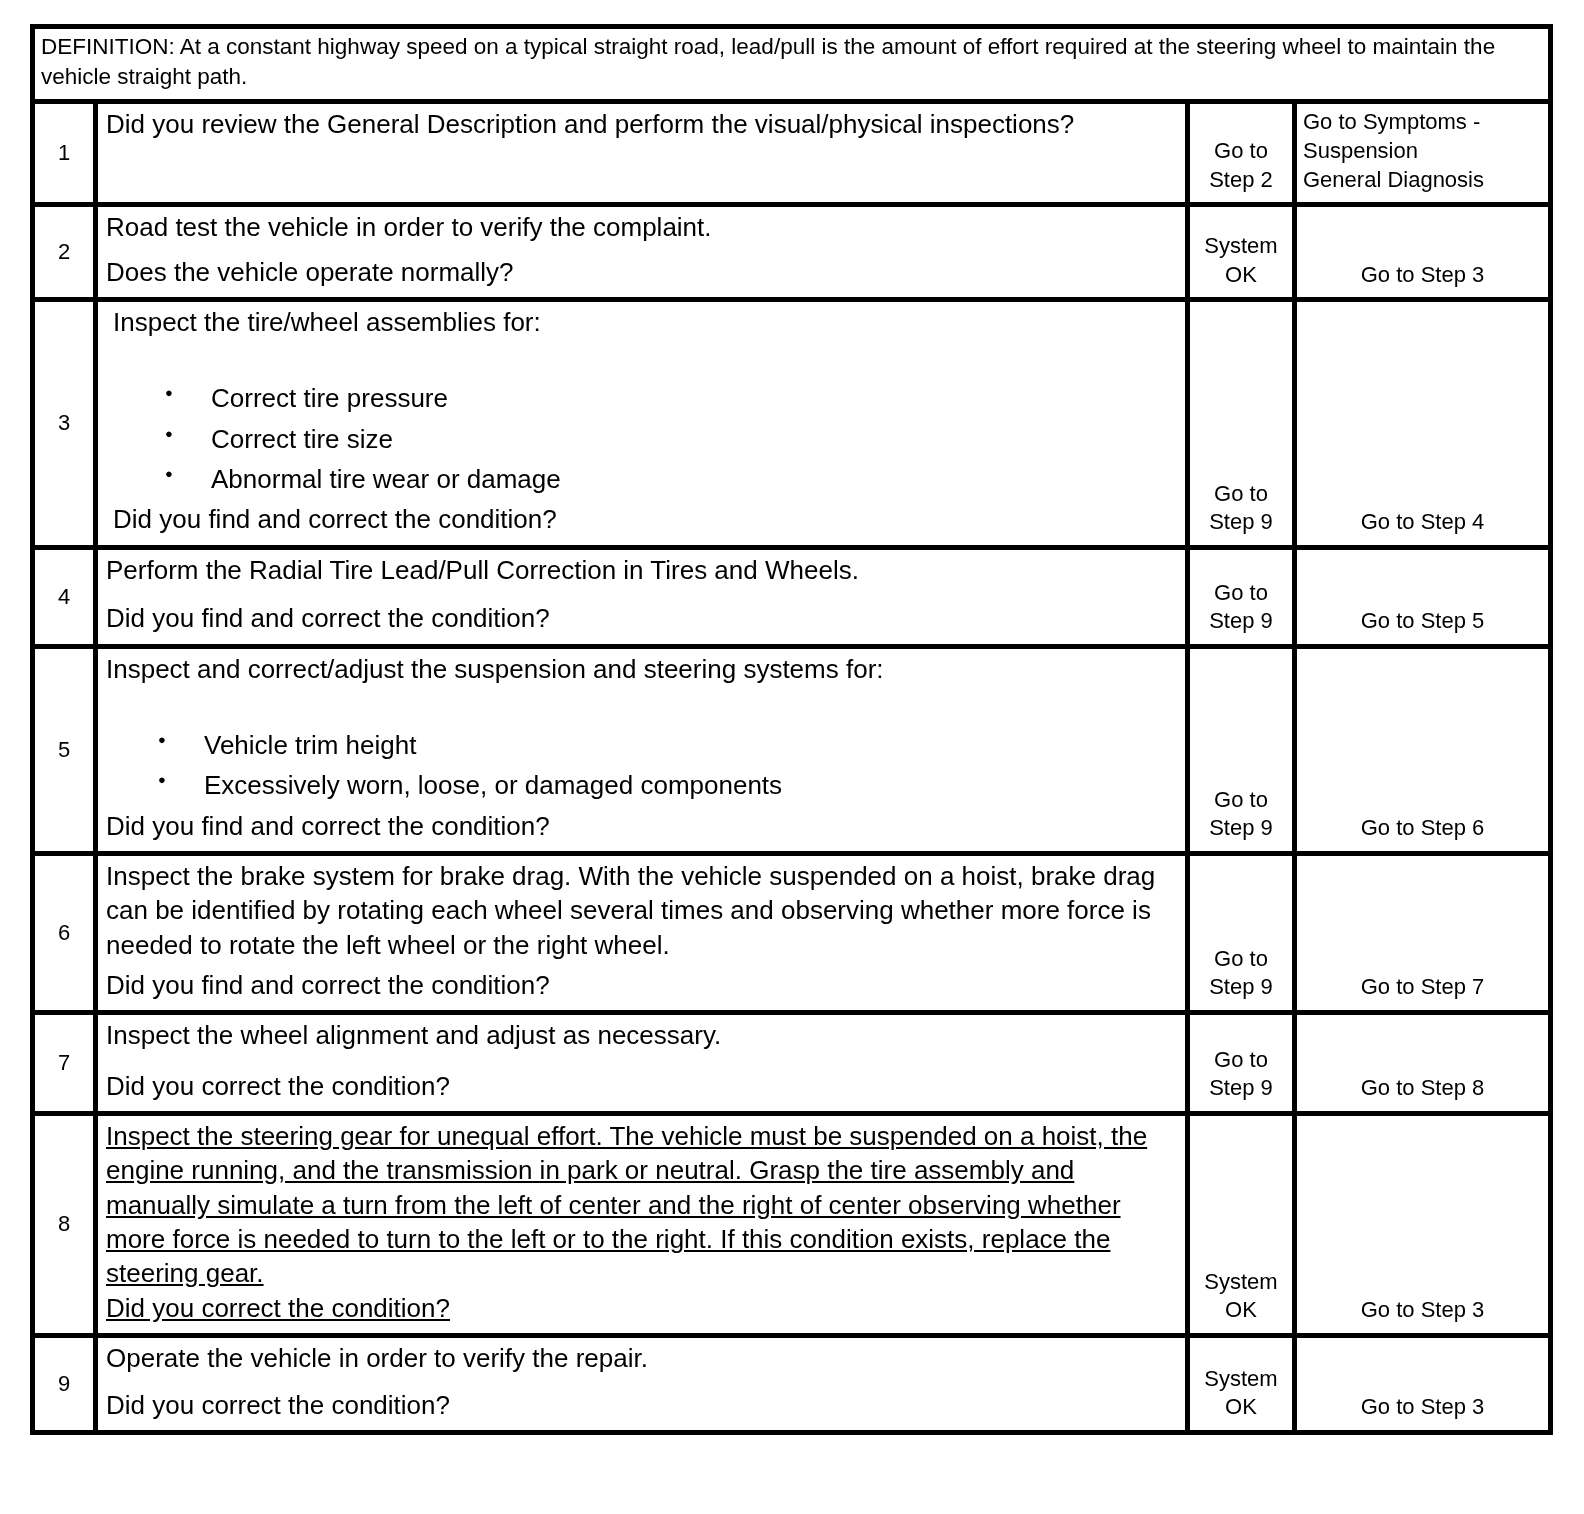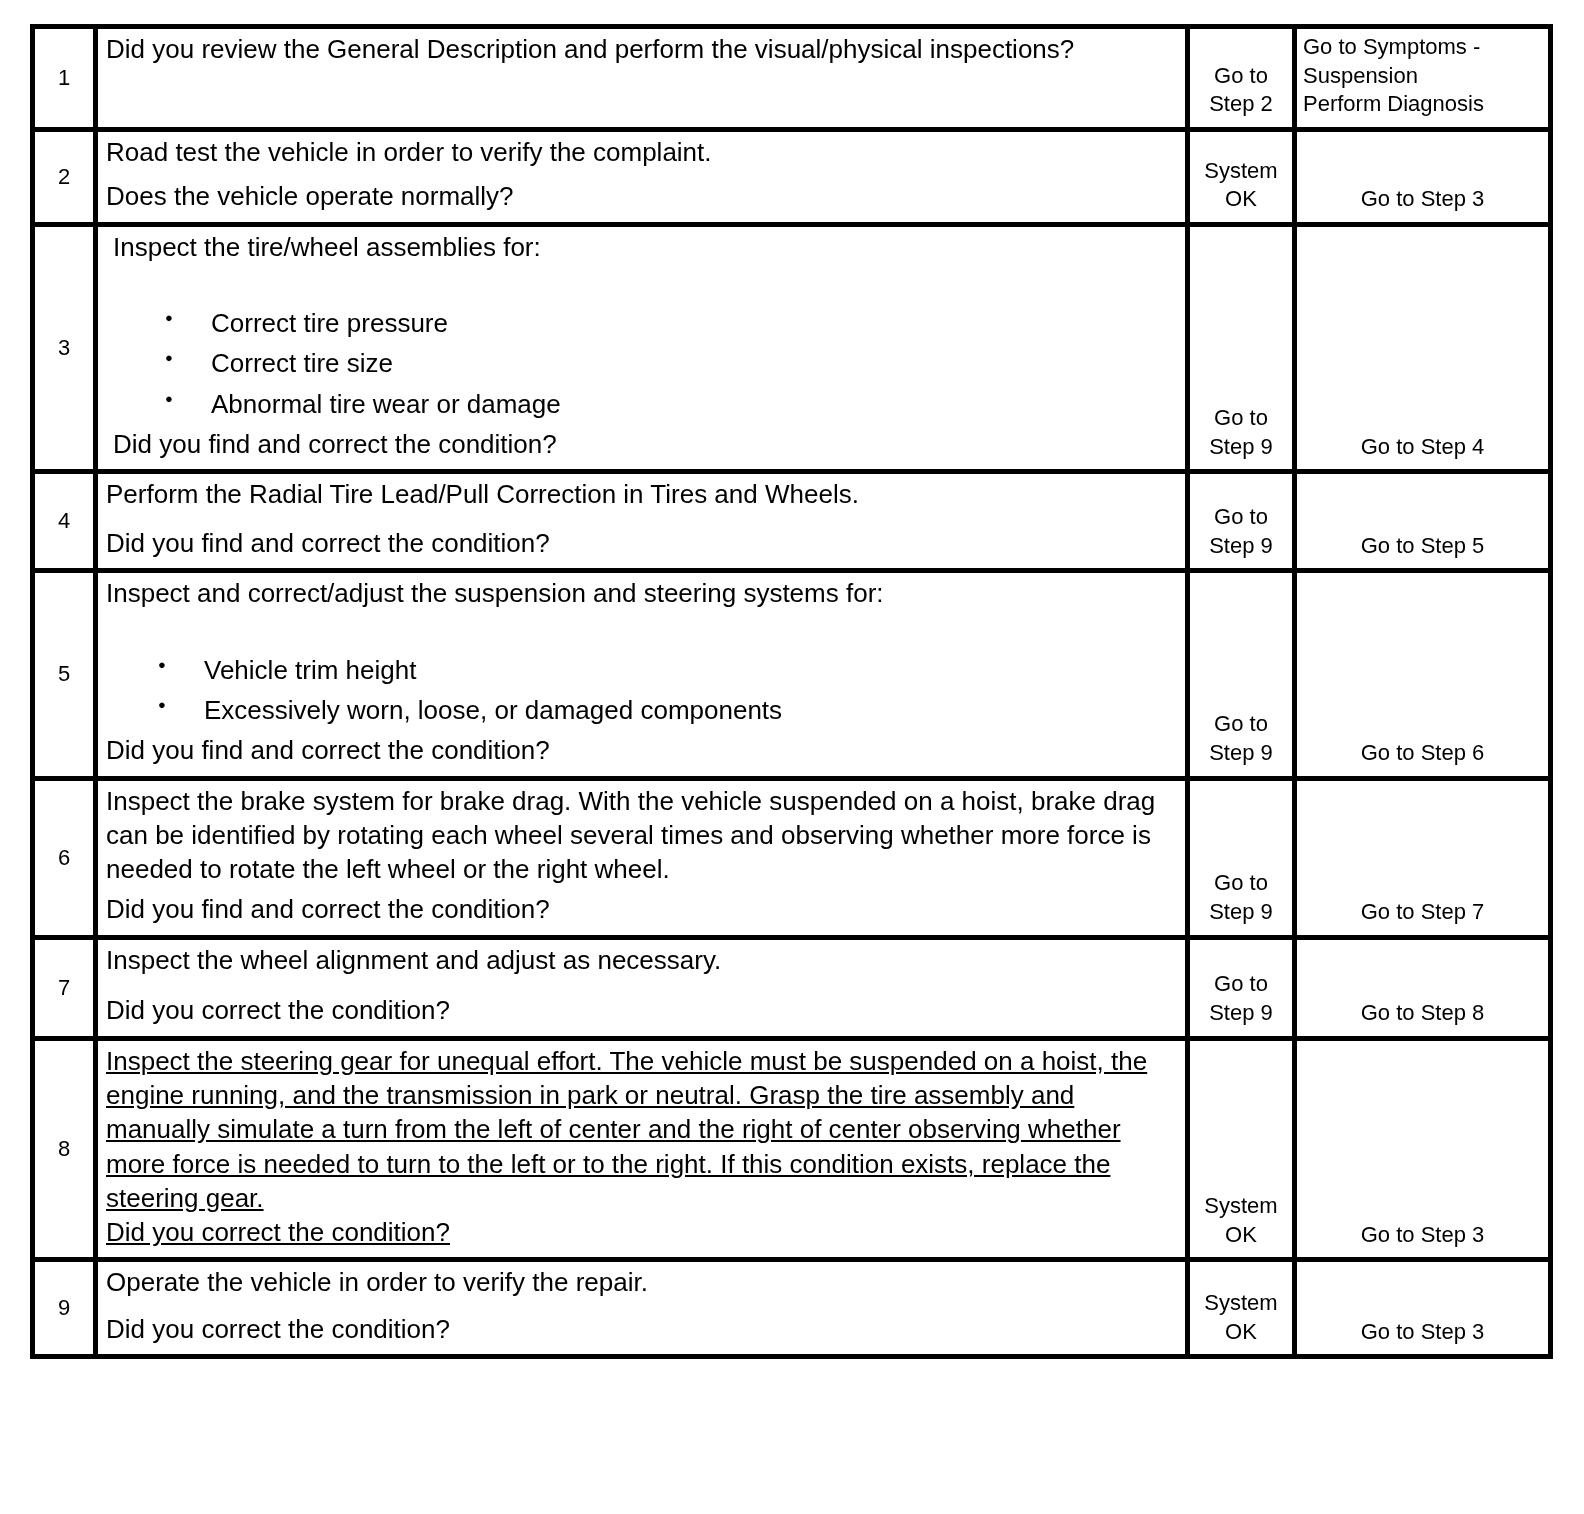--- a/index.html
+++ b/index.html
@@ -96,33 +96,36 @@
   <table class="diag">
     <colgroup>
       <col style="width:63px">
       <col style="width:1092px">
       <col style="width:107px">
       <col style="width:256px">
     </colgroup>
 
     <tbody>
 
+    <tr>
+      <td class="def-cell" colspan="4">DEFINITION: At a constant highway speed on a typical straight road, lead/pull is the amount of effort required at the steering wheel to maintain the vehicle straight path.</td>
+    </tr>
 
     <tr>
       <td class="step-cell">1</td>
       <td class="action-cell">
         <div class="action-inner mh-r1">
           <div>Did you review the General Description and perform the visual/physical inspections?</div>
         </div>
       </td>
       <td class="yes-cell prewrap">Go to
 Step 2</td>
       <td class="no-cell no-left prewrap">Go to Symptoms -
 Suspension
-Perform Diagnosis</td>
+General Diagnosis</td>
     </tr>
 
     <tr>
       <td class="step-cell">2</td>
       <td class="action-cell">
         <div class="action-inner mh-r2">
           <div>Road test the vehicle in order to verify the complaint.</div>
           <div class="question">Does the vehicle operate normally?</div>
         </div>
       </td>

